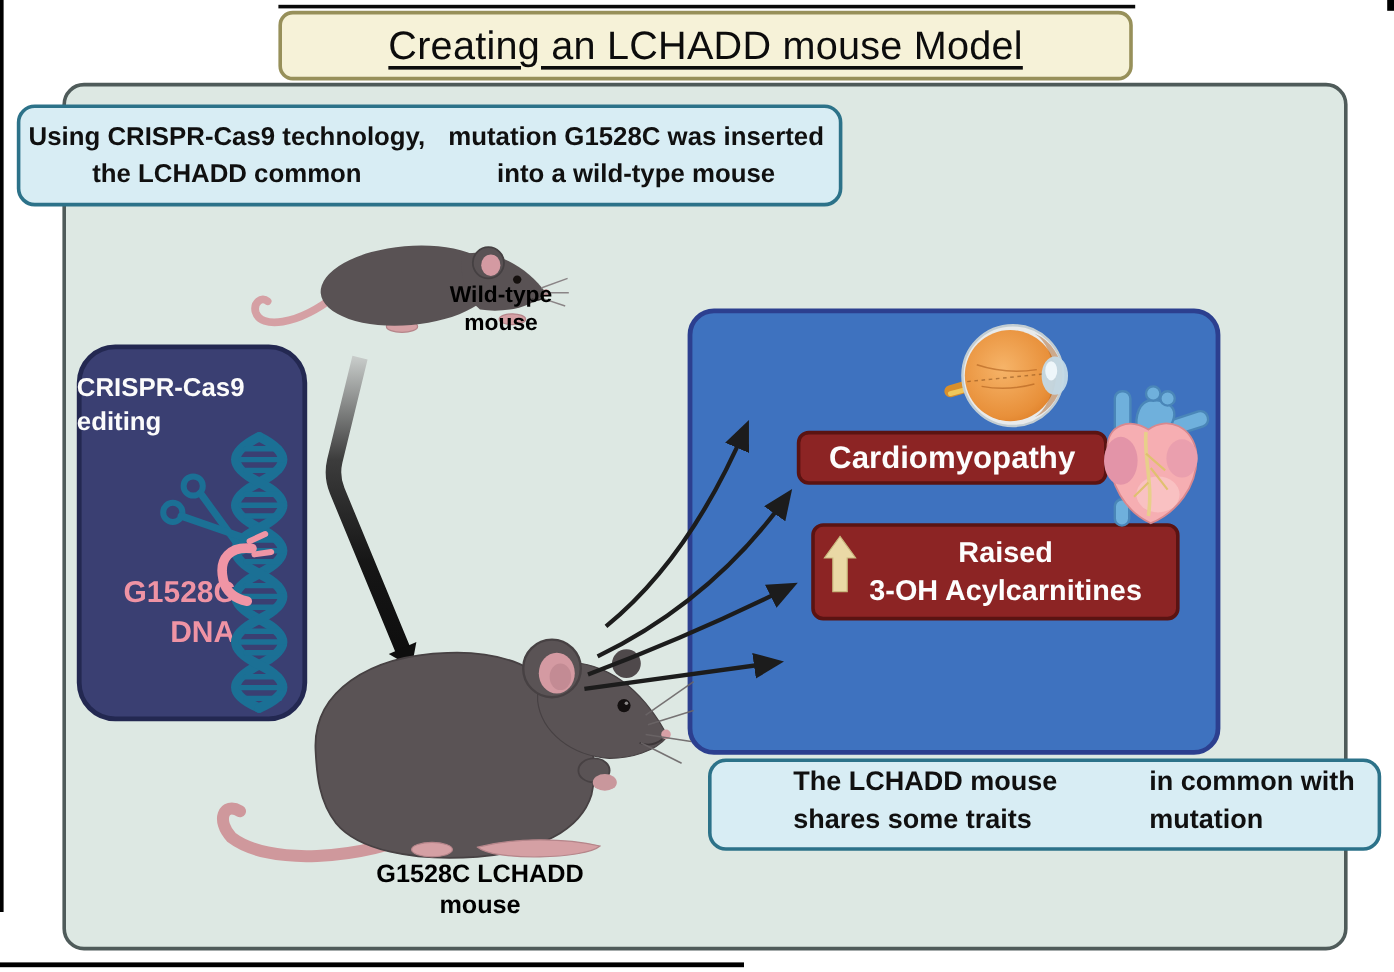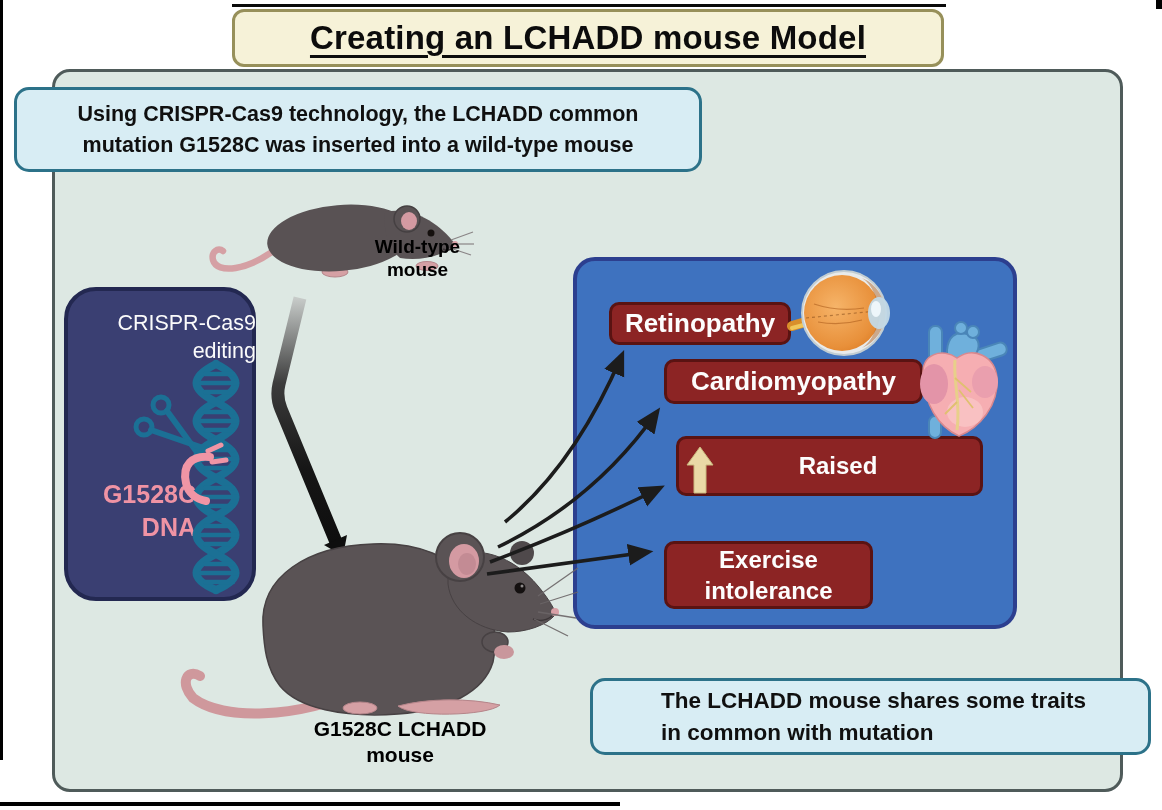--- a/index.html
+++ b/index.html
@@ -9,52 +9,52 @@
 
   
   .edge-left{left:0;top:0;width:3px;height:760px;background:#000;}
   .edge-bottom{left:0;top:802px;width:620px;height:4px;background:#000;}
   .edge-top{left:232px;top:4px;width:714px;height:3px;background:#0a0a0a;}
   .edge-tick{left:1156px;top:0;width:6px;height:9px;background:#000;}
 
   
   .title-box{left:232px;top:9px;width:712px;height:58px;background:#f6f2d8;
     border:3px solid #97905a;border-radius:12px;display:flex;align-items:center;justify-content:center;z-index:6;}
-  .title-text{font-size:33px;font-weight:bold;color:#0c0c0c;text-decoration:underline;
+  .title-text{font-size:33px;font-weight:normal;color:#0c0c0c;text-decoration:underline;
     text-underline-offset:6px;text-decoration-thickness:3px;letter-spacing:.2px;}
 
   
   .board{left:52px;top:69px;width:1071px;height:723px;background:#dde8e3;
     border:3px solid #4f5b5a;border-radius:18px;z-index:1;}
 
   
   .note{background:#d8edf4;border:3px solid #2c7289;border-radius:15px;z-index:5;
-    display:flex;flex-direction:column;justify-content:center;color:#101010;font-weight:bold;}
+    display:flex;flex-direction:row;justify-content:center;color:#101010;font-weight:bold;}
   .top-note{left:14px;top:87px;width:688px;height:85px;align-items:center;text-align:center;
     font-size:21.5px;line-height:1.42;}
-  .bottom-note{left:590px;top:678px;width:561px;height:77px;align-items:flex-start;
+  .bottom-note{left:590px;top:632px;width:561px;height:77px;align-items:flex-start;
     padding-left:68px;font-size:22.5px;line-height:1.4;}
 
   
   .crispr-box{left:64px;top:287px;width:192px;height:314px;background:#3a3f72;
     border:4px solid #232851;border-radius:32px;z-index:2;}
-  .crispr-heading{left:64px;top:310px;width:192px;text-align:right;color:#fbfbfb;
-    font-weight:normal;font-size:21.5px;line-height:1.3;z-index:3;}
+  .crispr-heading{left:64px;top:310px;width:192px;text-align:left;color:#fbfbfb;
+    font-weight:bold;font-size:21.5px;line-height:1.3;z-index:3;}
   .dna-label{left:64px;top:478px;width:132px;text-align:right;color:#ef93a4;
     font-weight:bold;font-size:25px;line-height:1.3;z-index:3;}
 
   
   .blue-panel{left:573px;top:257px;width:444px;height:372px;background:#3e72bf;
     border:4px solid #2c3f8f;border-radius:22px;z-index:2;}
   .trait{background:#8c2424;border:3px solid #5a1312;border-radius:10px;color:#fdfdfd;
     display:flex;flex-direction:column;align-items:center;justify-content:center;
     text-align:center;z-index:3;font-weight:bold;}
   .trait-1{left:609px;top:302px;width:182px;height:43px;font-size:26px;}
   .trait-2{left:664px;top:359px;width:259px;height:45px;font-size:26px;}
-  .trait-3{left:676px;top:436px;width:307px;height:60px;font-size:24px;line-height:1.3;padding-left:17px;}
+  .trait-3{left:676px;top:436px;width:307px;height:81px;font-size:24px;line-height:1.3;padding-left:17px;}
   .trait-4{left:664px;top:541px;width:209px;height:68px;font-size:24px;line-height:1.3;}
 
   
   .mouse-label{color:#000000;font-weight:bold;text-align:center;z-index:4;}
   .wild-label{left:360px;top:236px;width:115px;font-size:19px;line-height:1.2;}
   .lchadd-label{left:310px;top:716px;width:180px;font-size:21px;line-height:1.25;}
 
   .z3{z-index:3;} .z4{z-index:4;}
   svg{display:block;}
 </style>
@@ -199,32 +199,26 @@
       </marker>
     </defs>
     <g stroke="#1c1c1c" stroke-width="3.6" fill="none">
       <path d="M45,222 Q115,165 162,55" marker-end="url(#ah)"></path>
       <path d="M38,247 Q135,200 197,112" marker-end="url(#ah)"></path>
       <path d="M30,262 Q120,228 200,188" marker-end="url(#ah)"></path>
       <path d="M27,274 Q110,263 188,252" marker-end="url(#ah)"></path>
     </g>
   </svg>
 
-  <div class="abs trait trait-1">
-    <span>Retinopathy</span>
-  </div>
   <div class="abs trait trait-2">
     <span>Cardiomyopathy</span>
   </div>
   <div class="abs trait trait-3">
     <span>Raised</span>
-  </div>
-  <div class="abs trait trait-4">
-    <span>Exercise</span>
-    <span>intolerance</span>
+    <span>3-OH Acylcarnitines</span>
   </div>
 
   <svg class="abs z4" style="left:686px;top:445px;" width="28" height="50" viewBox="0 0 28 50">
     <polygon points="14,2 27,20 20,20 20,48 8,48 8,20 1,20" fill="#ead9a6" stroke="#c9b87e" stroke-width="1"></polygon>
   </svg>
 
   <svg class="abs z4" style="left:786px;top:266px;" width="104" height="94" viewBox="0 0 104 94">
     <defs>
       <radialGradient id="eyeG" cx="0.42" cy="0.42" r="0.75">
         <stop offset="0" stop-color="#f6b469"></stop>

